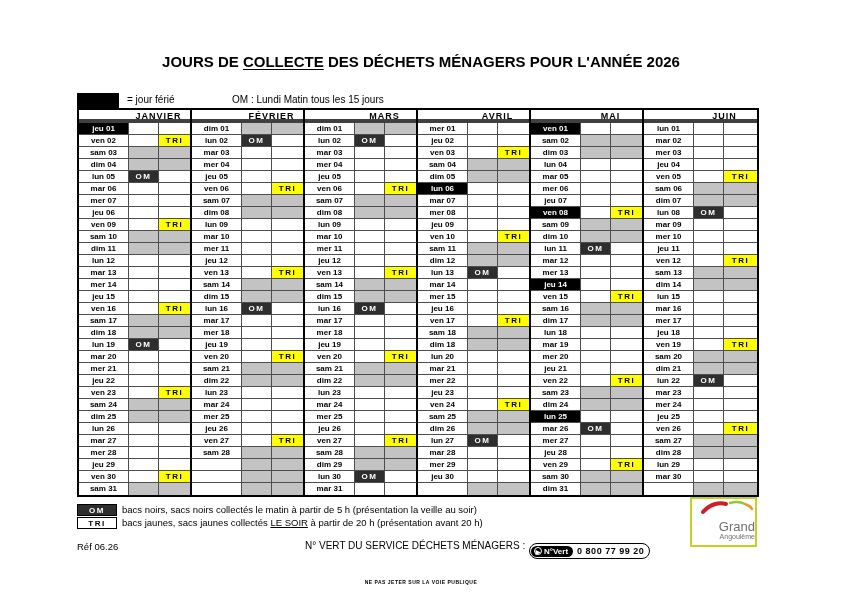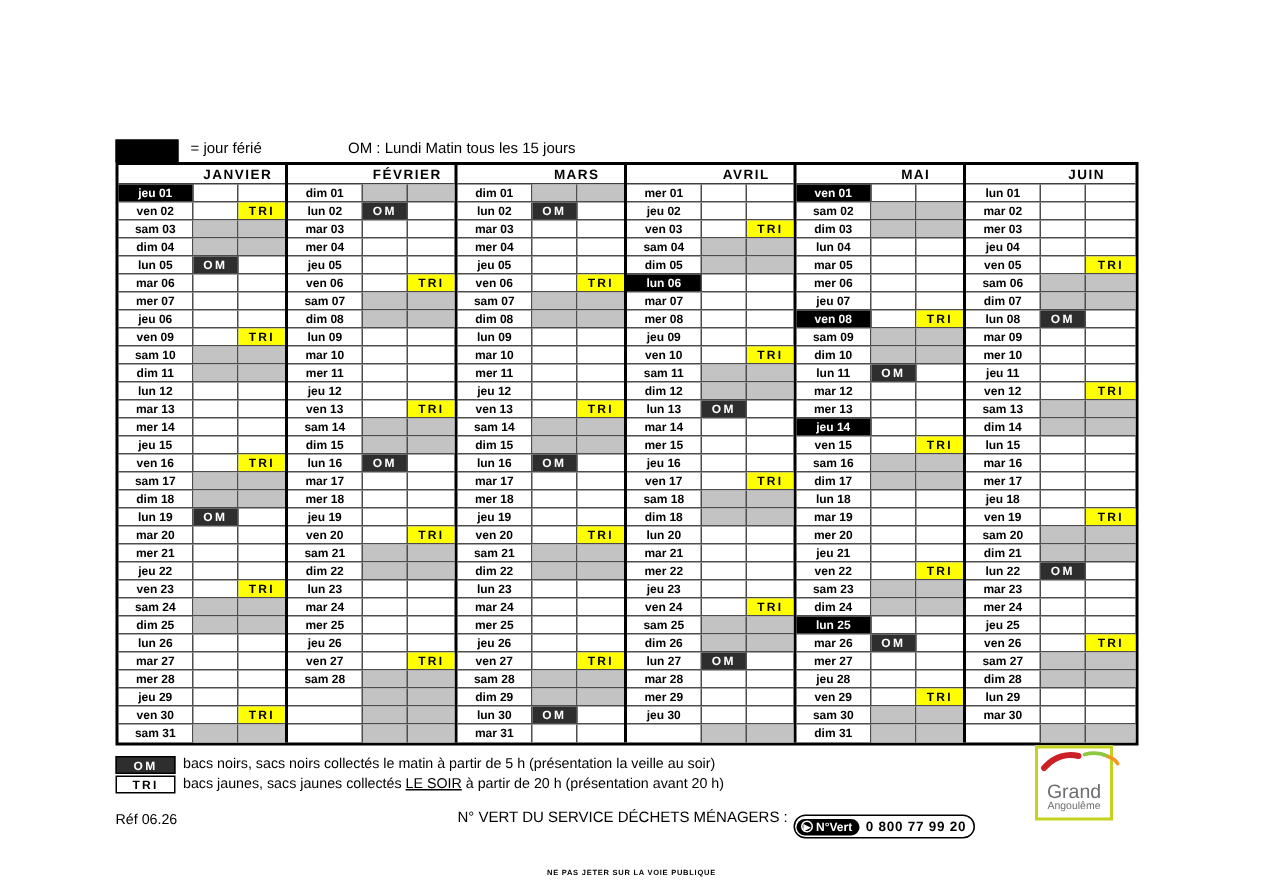--- a/index.html
+++ b/index.html
@@ -12,21 +12,21 @@
   
   .legend-top{position:absolute;left:77px;top:93px;width:682px;height:14px;font-size:10px;}
   .ferie-box{position:absolute;left:0;top:0;width:40px;height:13px;background:#000;border:1px solid #000;}
   .lt-ferie{position:absolute;left:50px;top:1px;}
   .lt-om{position:absolute;left:155px;top:1px;}
   .lt-tri{position:absolute;right:2px;top:1px;margin-top:22px;}
   
   .grid{position:absolute;left:77px;top:108px;display:flex;border:2px solid #000;background:#fff;}
   .month-col{width:113px;box-sizing:border-box;border-right:2px solid #000;display:flex;flex-direction:column;}
   .month-col:last-child{border-right:none;}
-  .month-header{height:13px;box-sizing:border-box;border-bottom:1px solid #404040;
+  .month-header{height:13px;box-sizing:border-box;border-bottom:4px solid #404040;
                 font-size:9px;font-weight:bold;letter-spacing:1px;text-align:center;line-height:12px;padding-left:48px;}
   .day-row{display:flex;height:12px;box-sizing:border-box;border-bottom:1px solid #4d4d4d;}
   .month-col .day-row:last-child{border-bottom:none;}
   .cell{box-sizing:border-box;font-size:8px;font-weight:bold;line-height:11px;text-align:center;
         overflow:hidden;white-space:nowrap;}
   .lbl{width:50px;border-right:1px solid #4d4d4d;}
   .mid{width:30px;border-right:1px solid #4d4d4d;}
   .end{flex:1;}
   .ferie{background:#000;color:#fff;}
   .we{background:#c3c3c3;}
@@ -44,32 +44,33 @@
   .ref{position:absolute;left:77px;top:541px;font-size:9.5px;}
   .nvert-label{position:absolute;left:305px;top:540px;font-size:10px;}
   .badge{position:absolute;left:529px;top:543px;display:inline-flex;align-items:center;
          border:1.5px solid #000;border-radius:9px;background:#fff;padding:1px 5px 1px 1px;height:12px;}
   .badge-pill{background:#000;color:#fff;border-radius:7px;font-size:8px;font-weight:bold;
               padding:1px 5px 1px 3px;display:inline-flex;align-items:center;line-height:9px;}
   .badge-arrow{display:inline-block;width:8px;height:8px;border:1px solid #fff;border-radius:50%;
                font-size:6px;line-height:8px;text-align:center;margin-right:2px;box-sizing:border-box;}
   .badge-num{font-size:9px;font-weight:bold;letter-spacing:.5px;margin-left:4px;}
   
-  .logo{position:absolute;left:690px;top:497px;width:52px;height:50px;box-sizing:border-box;
-        border:2px solid #c3d21f;background:#fff;text-align:center;}
+  .logo{position:absolute;left:690px;top:497px;width:67px;height:50px;box-sizing:border-box;
+        border:2px solid #c3d21f;background:#fff;text-align:right;}
   .logo-grand{font-size:13px;color:#6d6e71;line-height:13px;margin-top:1px;}
   .logo-ang{font-size:7px;color:#6d6e71;line-height:8px;}
   .note{position:absolute;left:0;top:579px;width:842px;text-align:center;font-size:5px;
         letter-spacing:.5px;font-weight:bold;}
 </style>
 </head>
 <body>
 
 <div class="page">
 
+  <div class="title"><span>JOURS DE </span><span class="u">COLLECTE</span><span> DES DÉCHETS MÉNAGERS POUR L'ANNÉE 2026</span></div>
 
   <div class="legend-top">
     <div class="ferie-box"></div>
     <span class="lt-ferie">=  jour férié</span>
     <span class="lt-om">OM : Lundi Matin tous les 15 jours</span>
     <span class="lt-tri">TRI : Vendredi Soir</span>
   </div>
 
   <div class="grid">
       <div class="month-col">

